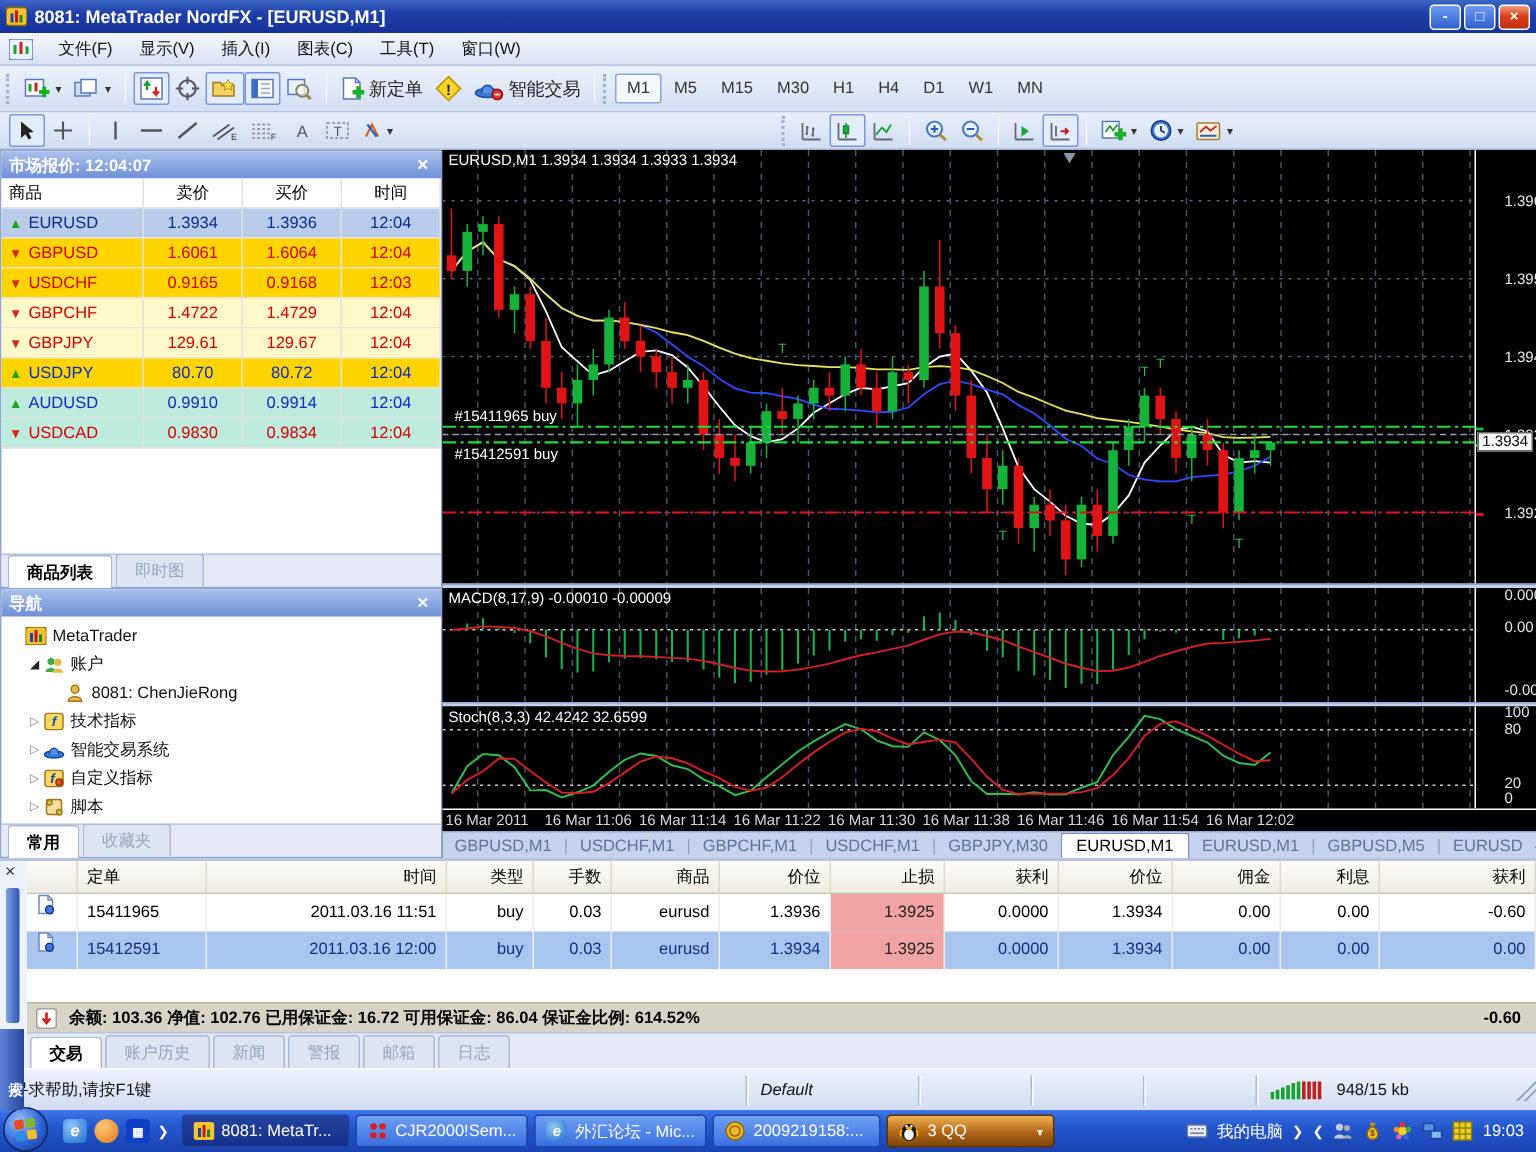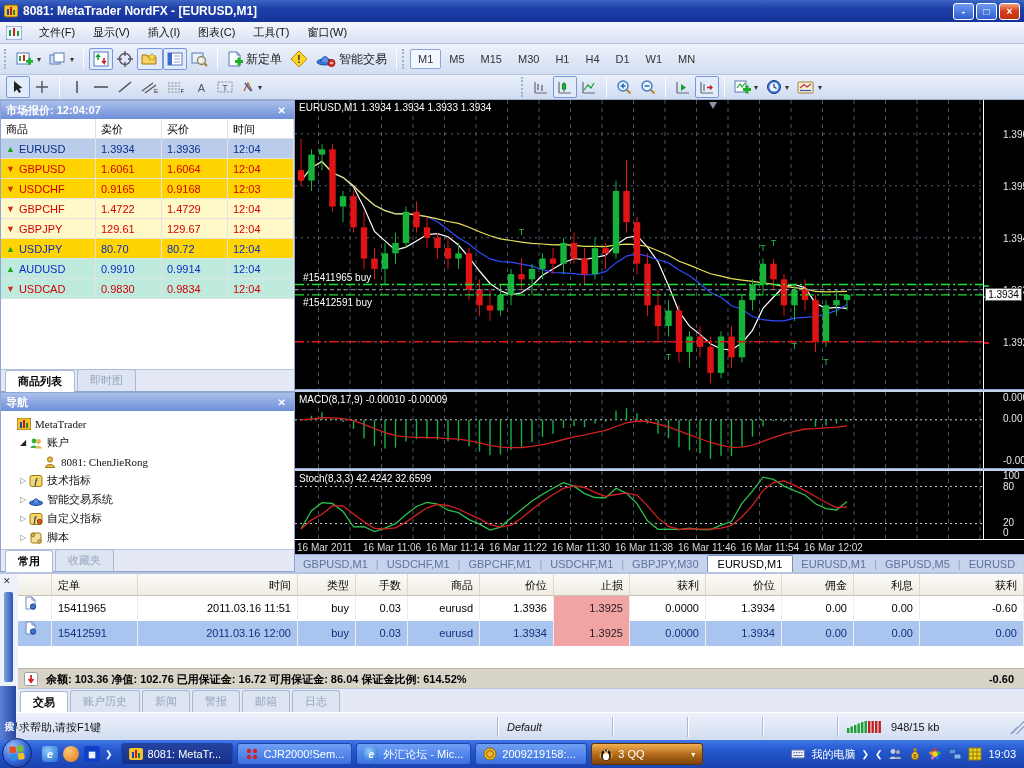--- a/index.html
+++ b/index.html
@@ -49,21 +49,21 @@
   .phead .x { margin-left:auto; font-weight:bold; color:#fff; font-size:10px; padding:0 3px; }
   .ptabs { position:absolute; left:0; bottom:0; width:100%; height:22px;
     background:#E4E9F5; border-top:1px solid #B7C4E0; display:flex; align-items:flex-end; padding-left:4px; }
   .ptab { padding:3px 12px; font-size:11px; color:#98A6BE; border:1px solid #AAB8D4; border-bottom:none;
     background:#DDE4F2; border-radius:3px 3px 0 0; margin-right:2px; }
   .ptab.active { background:#fff; color:#000; font-weight:bold; position:relative; top:1px; }
 
   
   .mw-row { display:grid; grid-template-columns:95px 66px 66px 1fr; height:20px; line-height:20px;
     border-bottom:1px solid #E2E2E2; font-size:11px; }
-  .mw-row > div { padding:0 5px; border-right:1px solid #E2E2E2; text-align:left; overflow:hidden; }
+  .mw-row > div { padding:0 5px; border-right:1px solid #E2E2E2; text-align:center; overflow:hidden; }
   .mw-row > div:first-child { text-align:left; display:flex; align-items:center; gap:4px; }
   .mw-head { font-weight:normal; color:#000; background:#fff; }
   .arrow-up { color:#1BA51B; font-size:9px; }
   .arrow-down { color:#D42A10; font-size:9px; }
 
   
   .tree-item { height:19px; display:flex; align-items:center; font-size:11px; color:#111; }
   .tw { width:12px; text-align:center; color:#888; font-size:8px; flex:none; }
   .tico { width:14px; height:12px; flex:none; margin-right:4px; }
 
@@ -495,21 +495,21 @@
       <span class="ptab active">商品列表</span>
       <span class="ptab">即时图</span>
     </div>
   </div>
 
   <div class="panel" style="left:0; top:392px; width:295px; height:180px;">
     <div class="phead">
       <span>导航</span>
       <span class="x">✕</span>
     </div>
-    <div style="padding:3px 1px 0 4px;font-family:Liberation Serif, serif;">
+    <div style="padding:3px 1px 0 4px;">
       <div class="tree-item">
         <span class="tw"></span>
         <svg class="tico" viewBox="0 0 14 12">
             <rect x="0" y="0" width="14" height="12" rx="2" fill="#F4C430" stroke="#8A6200"></rect>
             <rect x="3" y="4" width="2" height="6" fill="#1648B0"></rect>
             <rect x="6" y="2" width="2" height="8" fill="#C81616"></rect>
             <rect x="9" y="5" width="2" height="5" fill="#188A28"></rect>
           </svg>
         <span>MetaTrader</span>
       </div>

